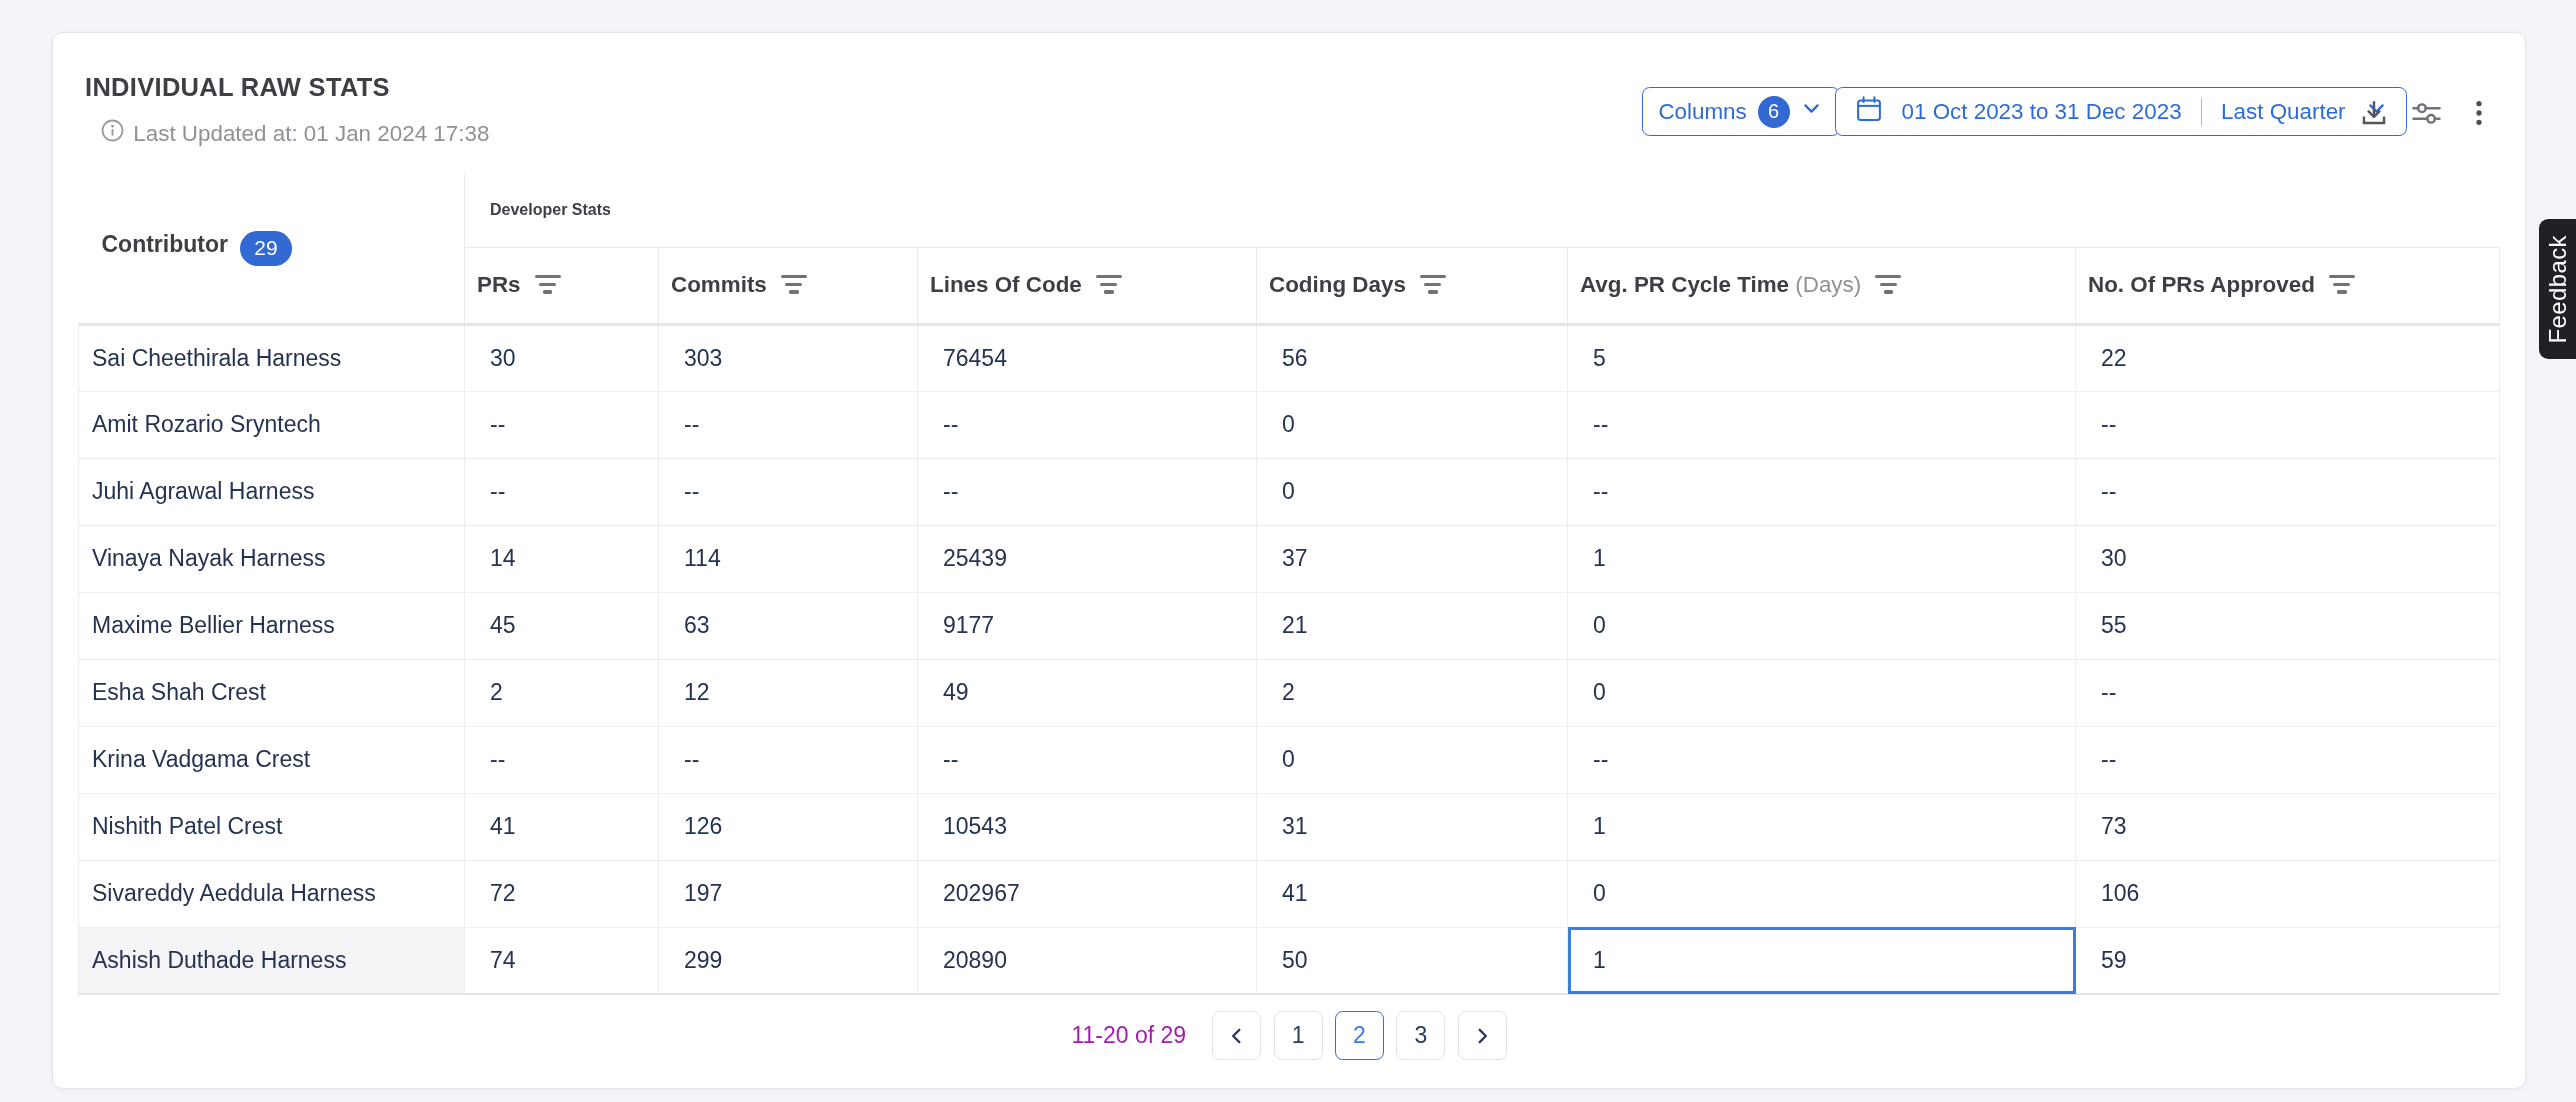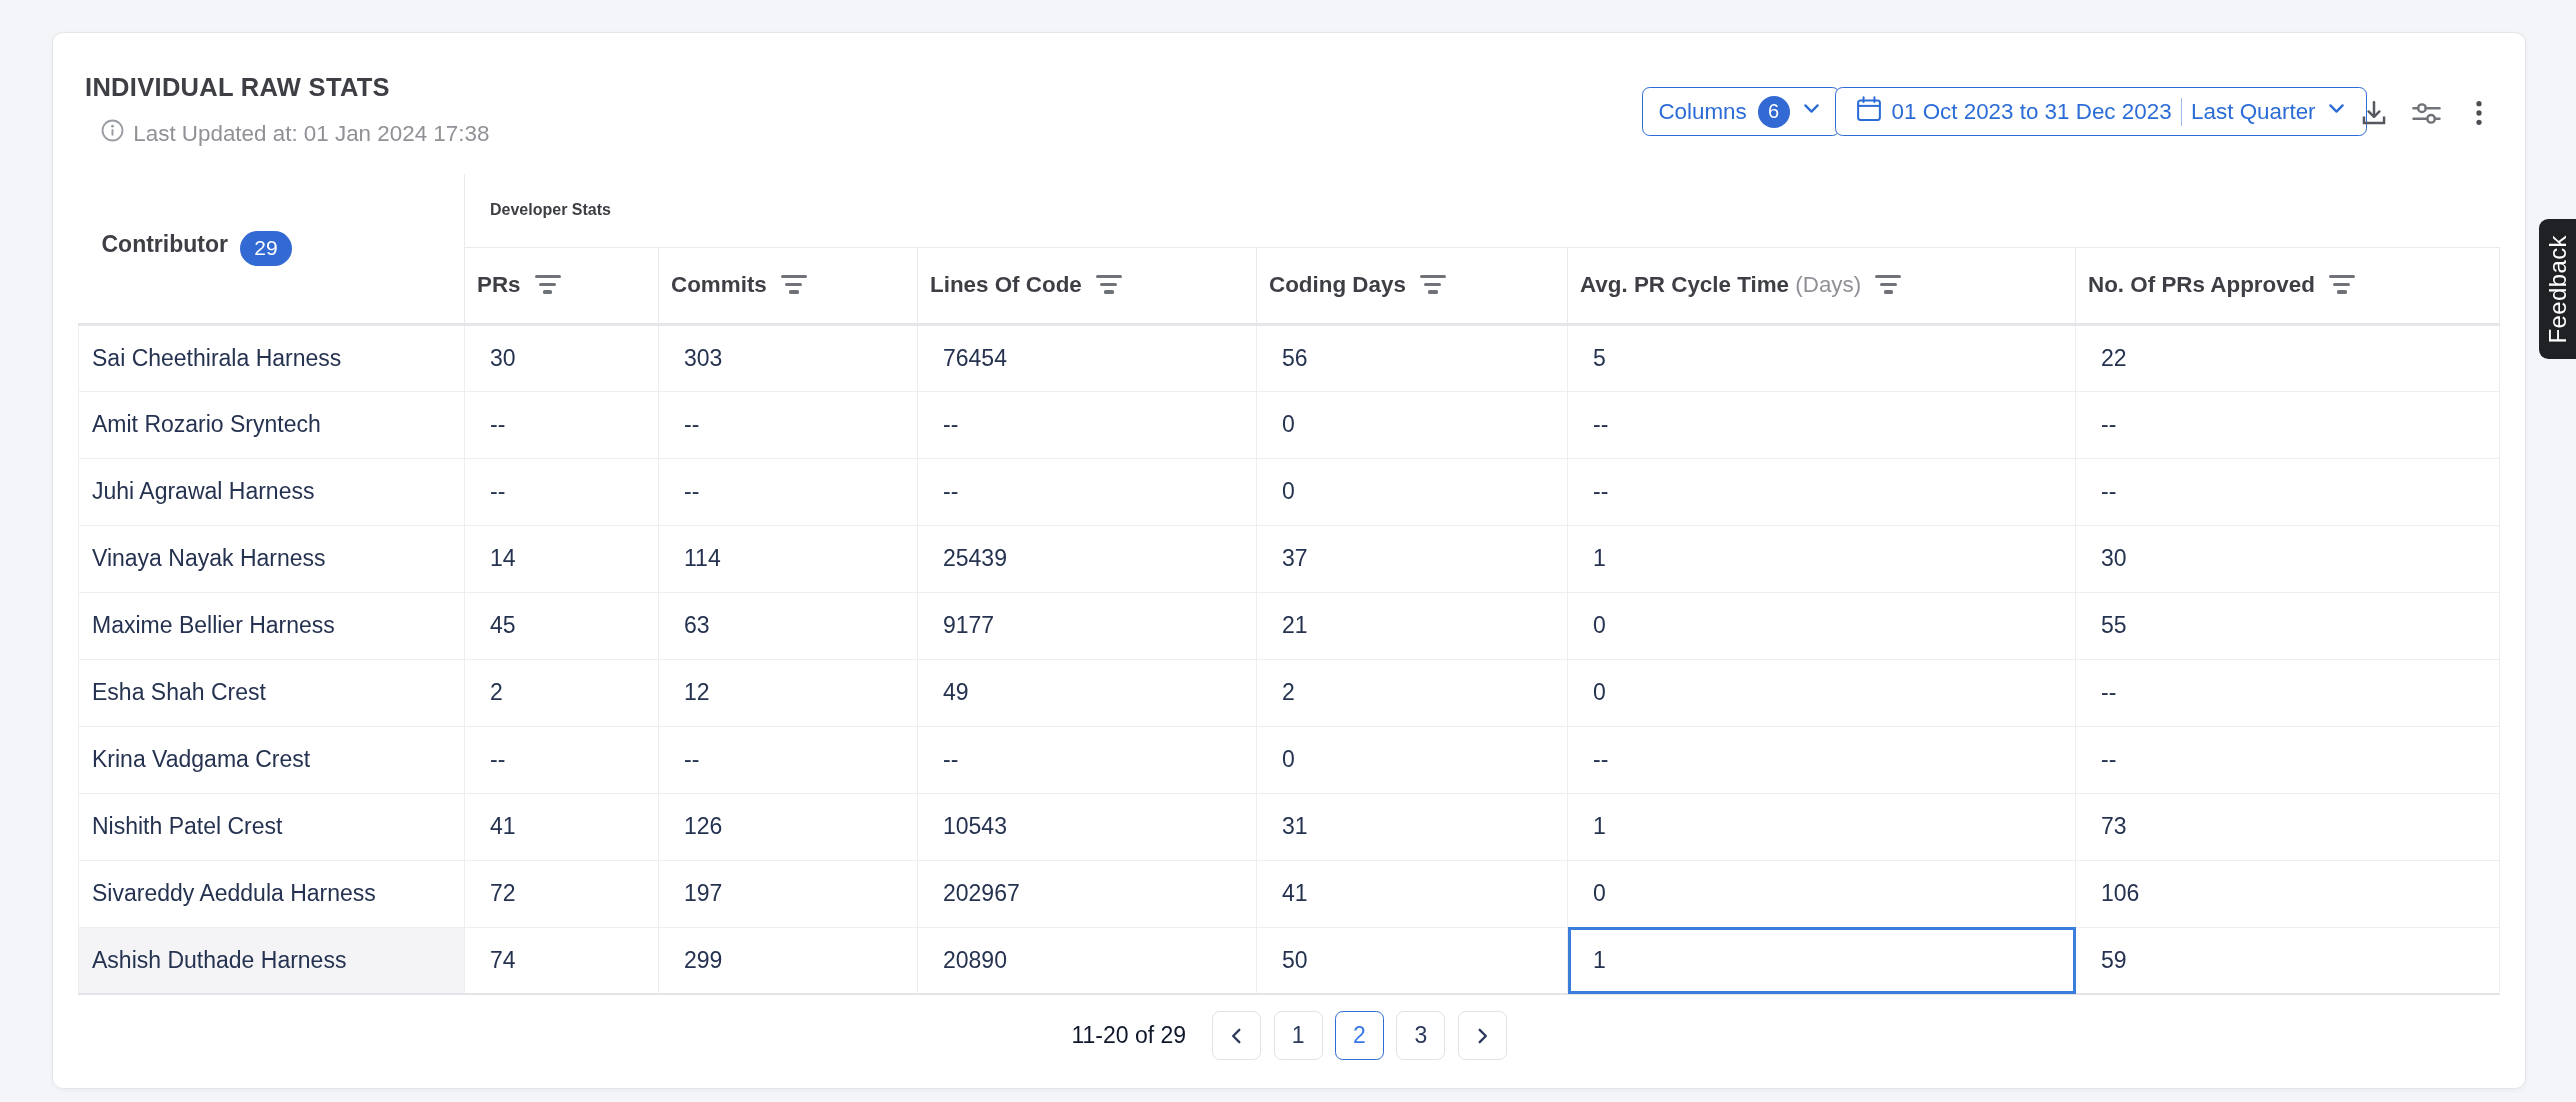--- a/index.html
+++ b/index.html
@@ -38,21 +38,21 @@
     background: #fff; border: 1.5px solid #2f6bd4; border-radius: 7.7px;
     color: #2c6cd6; font-size: 22.4px; cursor: pointer;
   }
   .count-badge-circle {
     width: 32px; height: 32px; border-radius: 50%;
     background: #3269d2; color: #fff; font-size: 20px;
     display: flex; align-items: center; justify-content: center;
   }
   .date-btn {
     position: absolute; left: 1782px; top: 54px; height: 49px;
-    display: inline-flex; align-items: center; gap: 9px;
+    display: inline-flex; align-items: center; gap: 19px;
     padding: 0 18.5px;
     background: #fff; border: 1.5px solid #2f6bd4; border-radius: 7.7px;
     color: #2c6cd6; font-size: 22.4px; cursor: pointer;
   }
   .date-divider { width: 1.5px; height: 28px; background: #9db9e9; }
   .icon-btn {
     position: absolute; top: 59px; width: 42px; height: 42px;
     display: flex; align-items: center; justify-content: center;
     background: transparent; border: none; cursor: pointer;
   }
@@ -108,21 +108,21 @@
   tbody tr:last-child td { border-bottom: 2.3px solid #e2e4e8; }
   td.hl { background: #f4f4f6; }
   td.sel { outline: 3.1px solid #3a7ddb; outline-offset: -3.1px; }
 
   
   .pagination {
     position: absolute; left: 0; right: 0; top: 978px;
     display: flex; align-items: center; justify-content: center; gap: 12.3px;
     font-size: 23px; color: #2c3a5c;
   }
-  .range-label { margin-right: 14px; color: #0f172a; }
+  .range-label { margin-right: 14px; color: #a21caf; }
   .page-btn {
     min-width: 49px; height: 49px; padding: 0 7.7px;
     background: #fff; border: 1.5px solid #e0e2e7; border-radius: 7.7px;
     display: inline-flex; align-items: center; justify-content: center;
     font-size: 23px; color: #2c3a5c; cursor: pointer;
     font-family: "Liberation Sans", sans-serif;
   }
   .page-btn.active { border-color: #2f6bd4; color: #3b78e7; }
 
   

